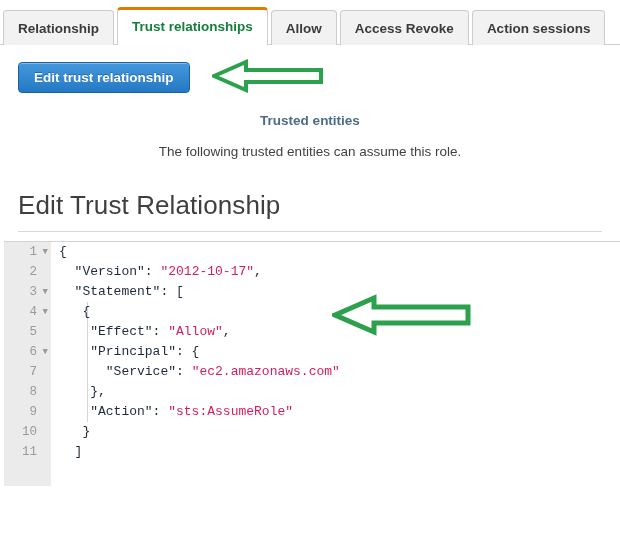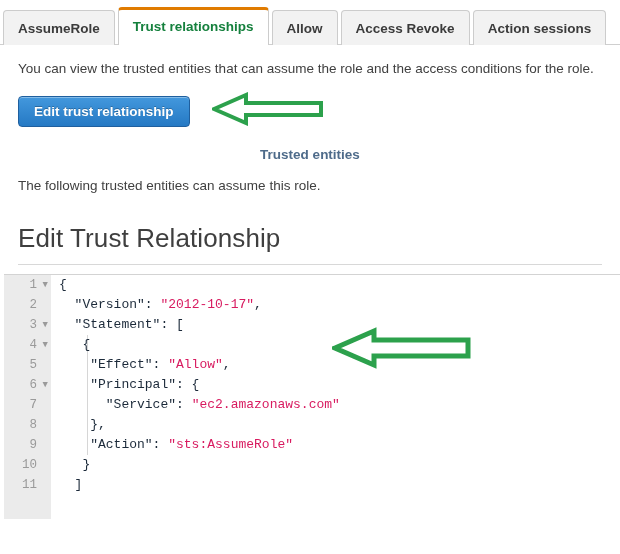--- a/index.html
+++ b/index.html
@@ -109,21 +109,21 @@
     display: block;
   }
 
   .section-head {
     margin-top: 20px;
     font-size: 13.5px;
     font-weight: bold;
     color: #4e6b8a;
     text-align: center;
   }
-  .p-entities { margin-top: 14px; }
+  .p-entities { margin-top: 14px; text-align: center; }
 
   .page-title {
     margin: 28px 0 0 0;
     font-size: 26px;
     font-weight: normal;
     color: #3f3f3f;
     letter-spacing: .1px;
   }
   .divider {
     margin-top: 10px;
@@ -203,30 +203,29 @@
   .editor-arrow {
     position: absolute;
     left: 328px;
     top: 52px;
   }
 </style>
 </head>
 <body>
 
 <div class="tabbar">
-  <div class="tab">AssumeRole</div>
+  <div class="tab">Relationship</div>
   <div class="tab active">Trust relationships</div>
   <div class="tab">Allow</div>
   <div class="tab">Access Revoke</div>
   <div class="tab">Action sessions</div>
 </div>
 
 <div class="content">
 
-  <p class="body-text p-intro">You can view the trusted entities that can assume the role and the access conditions for the role.</p>
 
   <div class="btn-row">
     <button class="btn-primary">Edit trust relationship</button>
     <span class="arrow-annot">
       <svg width="112" height="34" viewBox="0 0 112 34" xmlns="http://www.w3.org/2000/svg">
         <path d="M2 17 L34 3 L34 11 L109 11 L109 23 L34 23 L34 31 Z" fill="#ffffff" stroke="#2ca14c" stroke-width="4" stroke-linejoin="miter"></path>
       </svg>
     </span>
   </div>
 

